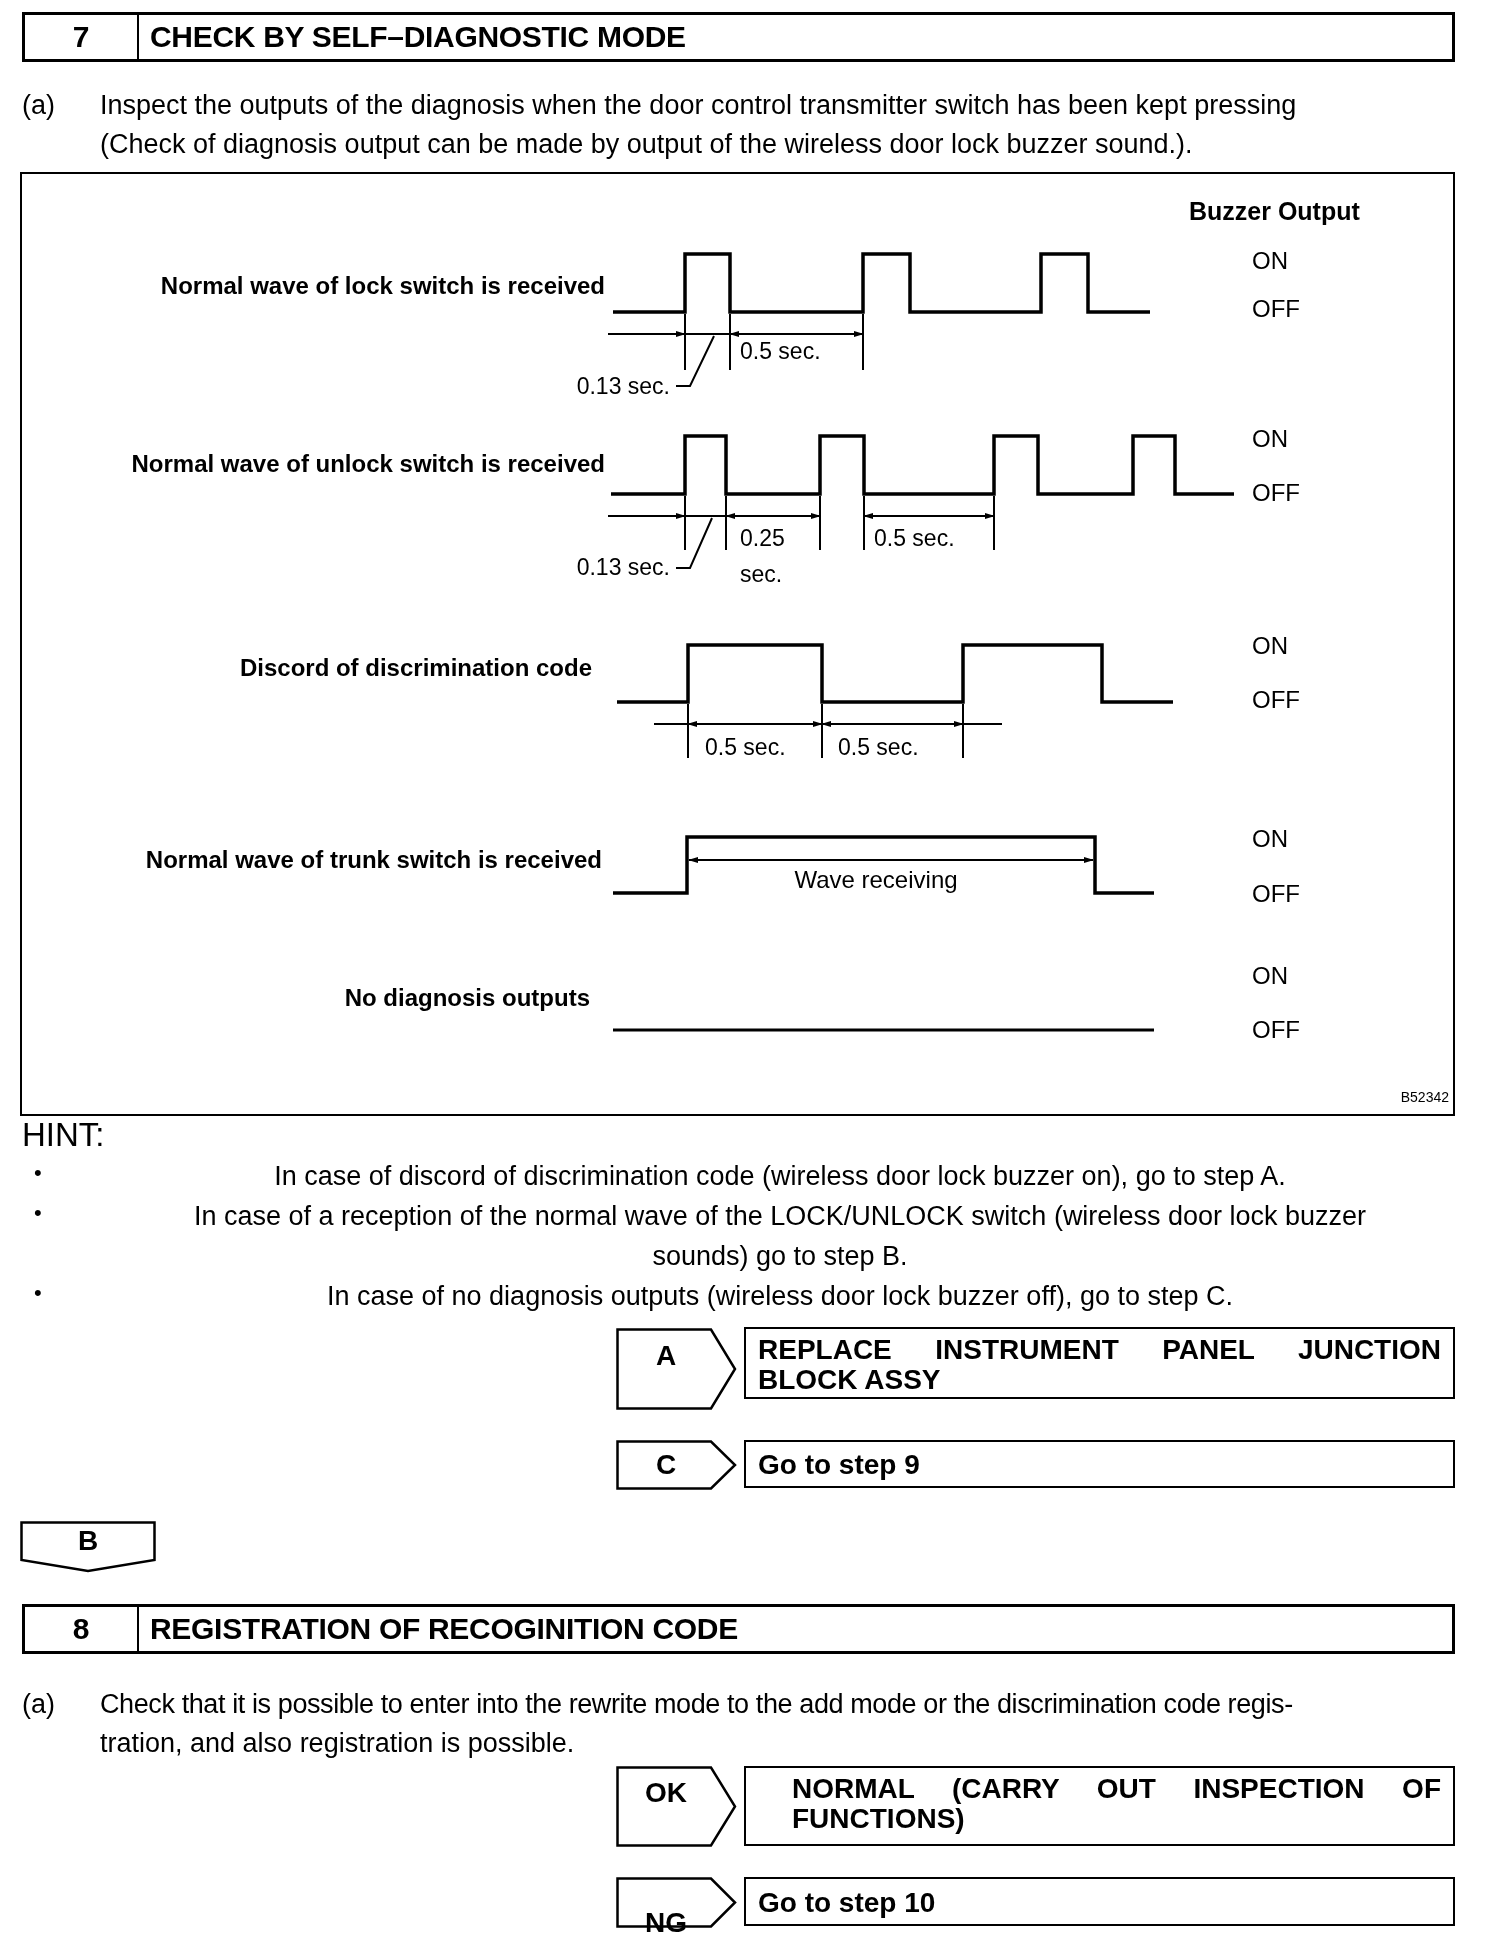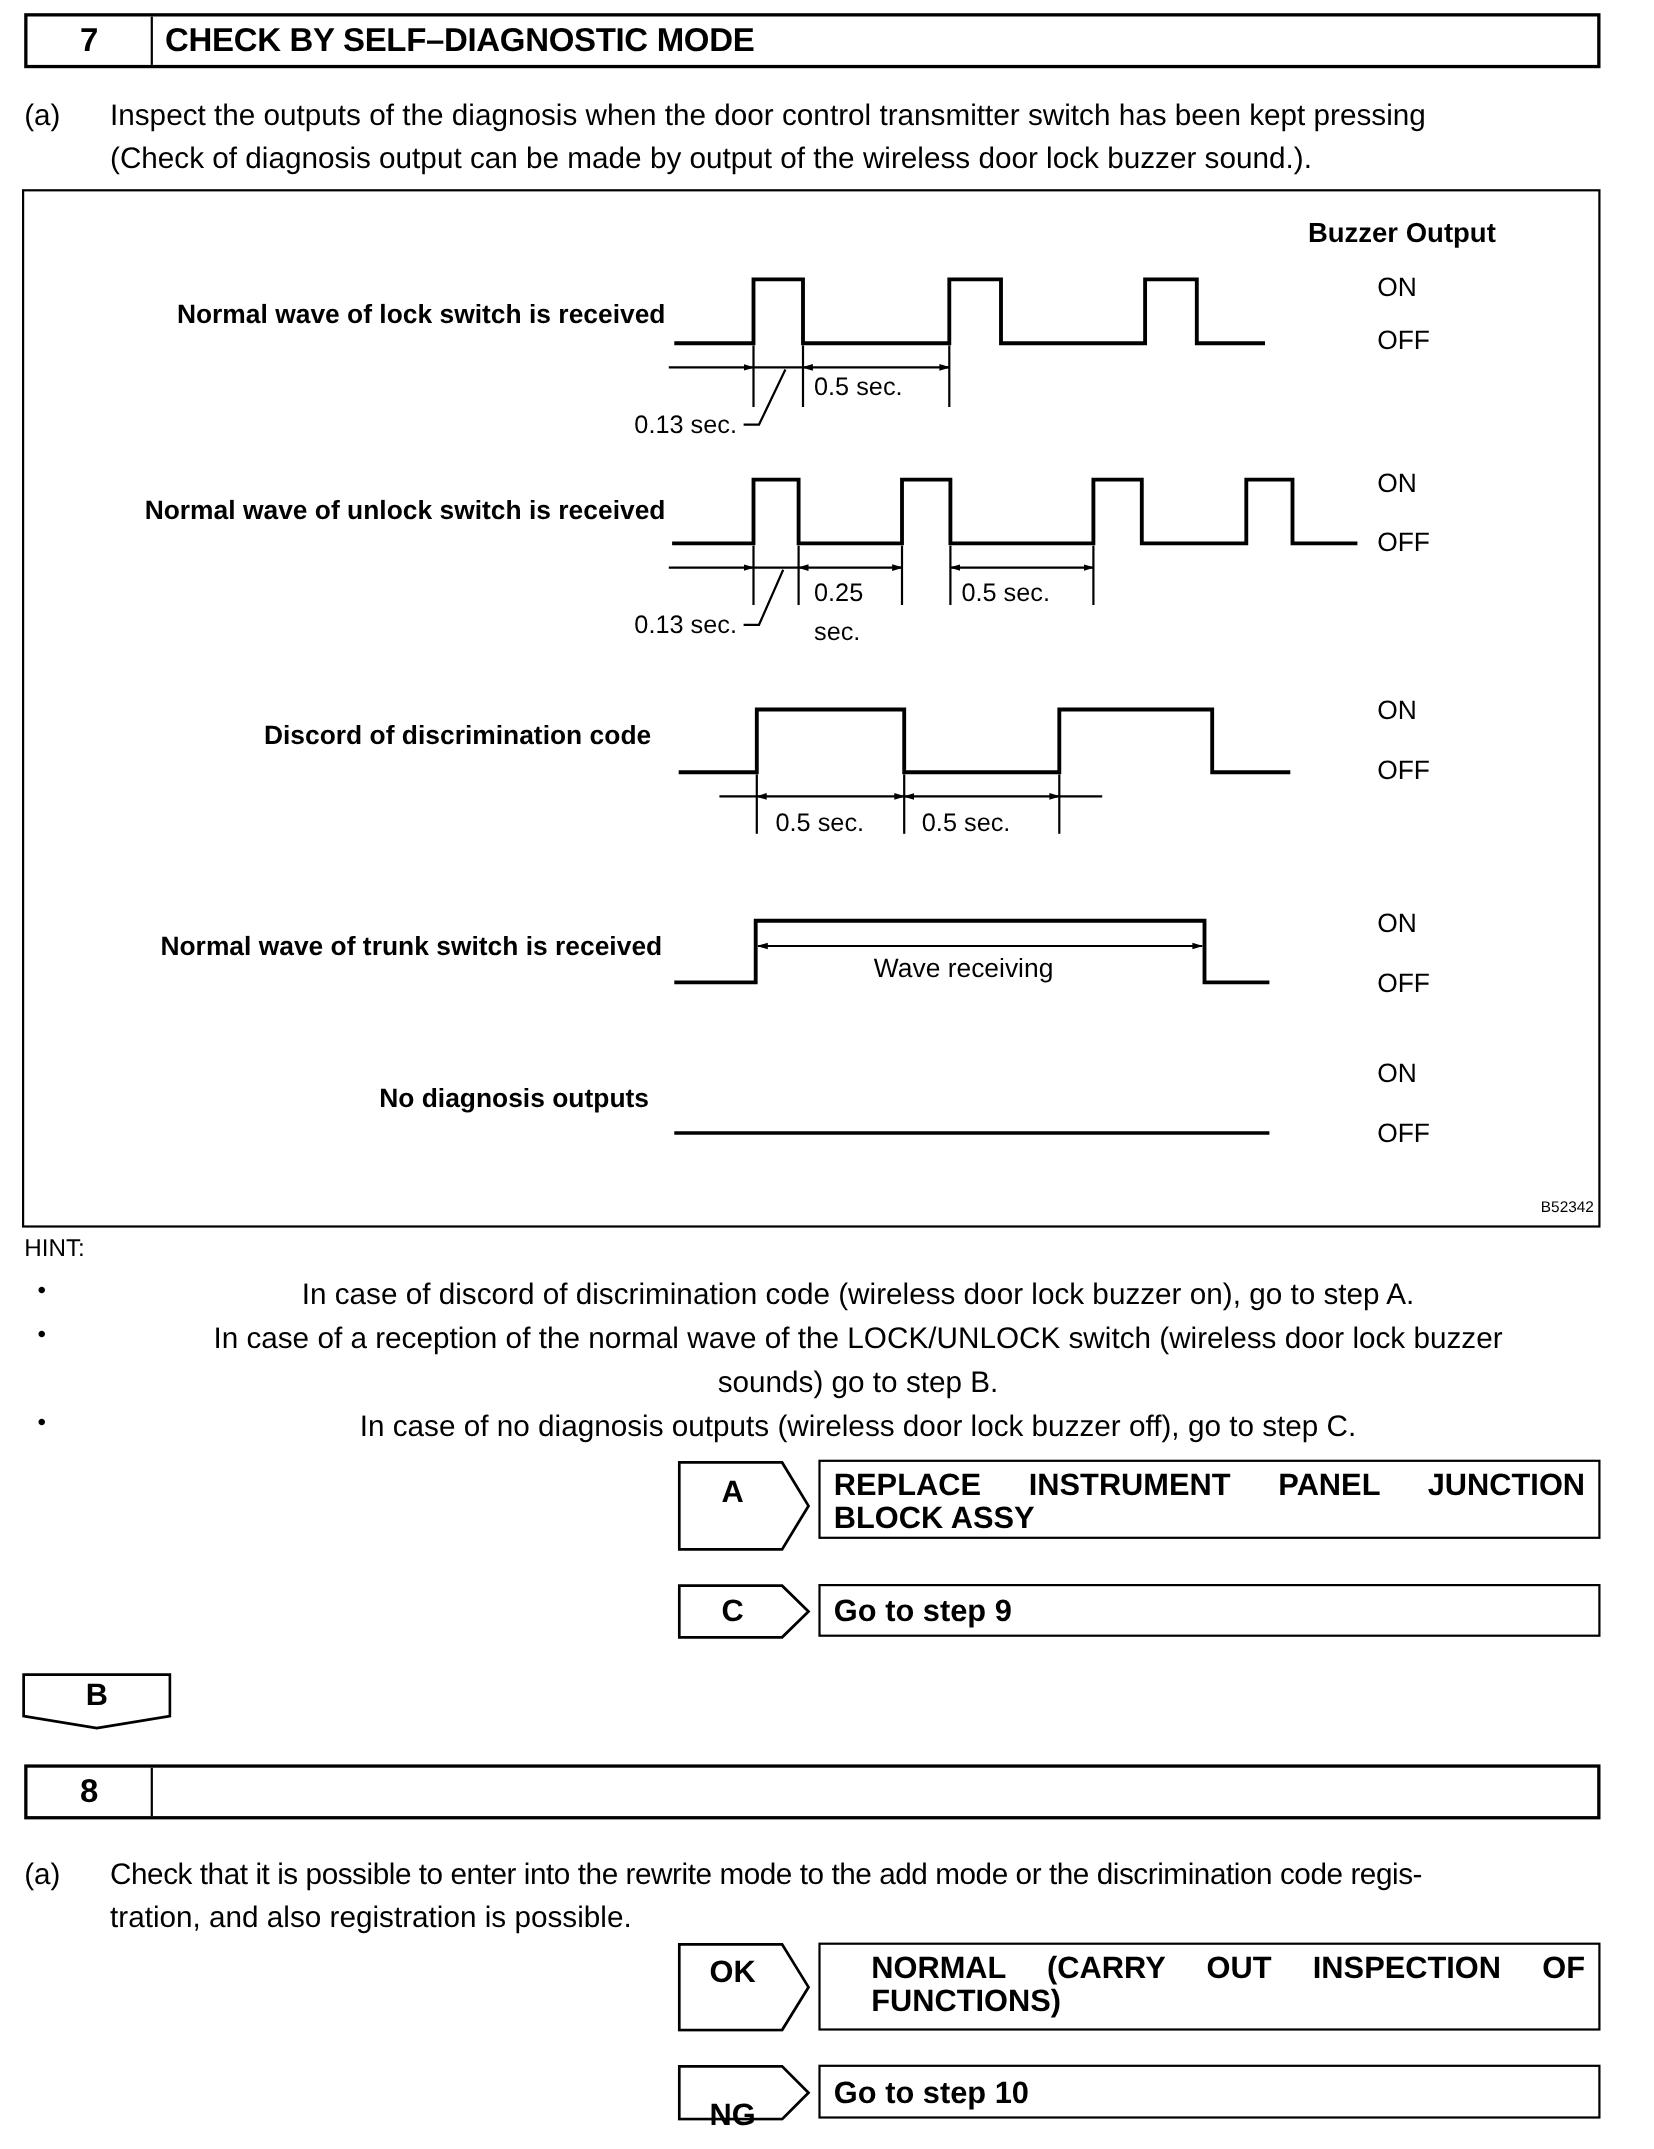--- a/index.html
+++ b/index.html
@@ -7,21 +7,21 @@
          font-family:"Liberation Sans", sans-serif; color:#000; }
   .hdr { position:absolute; left:22px; width:1433px; height:50px; border:3px solid #000; box-sizing:border-box; }
   .hdr .num { position:absolute; left:0; top:0; width:112px; height:100%; border-right:2px solid #000;
               font-weight:bold; font-size:30px; line-height:44px; text-align:center; }
   .hdr .ttl { position:absolute; left:125px; top:0; font-weight:bold; font-size:30px; line-height:44px; letter-spacing:-0.3px; }
   .para { position:absolute; font-size:27px; line-height:39px; }
   .para .lbl { position:absolute; left:0; top:0; }
   .para .txt { position:absolute; left:78px; top:0; }
   .diagram { position:absolute; left:20px; top:172px; width:1435px; height:944px; border:2.5px solid #000; box-sizing:border-box; }
   svg text { font-family:"Liberation Sans", sans-serif; }
-  .hint { position:absolute; left:22px; top:1118px; font-size:22px; line-height:34px; }
+  .hint { position:absolute; left:22px; top:1118px; font-size:33px; line-height:34px; }
   .bullet { position:absolute; left:34px; font-size:22px; }
   .btxt { position:absolute; left:100px; font-size:27px; line-height:40px; width:1360px;text-align:center; }
   .res { position:absolute; border:2.5px solid #000; box-sizing:border-box; font-weight:bold; font-size:28px; line-height:30px; padding:6px 12px; }
   .res.just { text-align:justify; text-align-last:left; }
   .arrowbox { position:absolute; }
   .arrowbox svg { position:absolute; left:0; top:0; }
   .arrowbox .al { position:absolute; top:0; left:0; width:100px; text-align:center; font-weight:bold; font-size:28px; }
 </style>
 </head>
 <body>
@@ -148,20 +148,21 @@
 
 <div class="arrowbox" style="left:20px; top:1521px; width:136px; height:52px;">
   <svg width="136" height="52">
     <polygon points="1.5,1.5 134.5,1.5 134.5,39 68,50 1.5,39" fill="#fff" stroke="#000" stroke-width="2.5"></polygon>
   </svg>
   <span class="al" style="width:136px; line-height:40px;">B</span>
 </div>
 
 <div class="hdr" style="top:1604px;">
   <div class="num">8</div>
+  <div class="ttl">REGISTRATION OF RECOGINITION CODE</div>
 </div>
 
 <div class="para" style="left:22px; top:1685px; width:1440px; height:80px;">
   <span class="lbl">(a)</span>
   <span class="txt" style="letter-spacing:-0.4px;">Check that it is possible to enter into the rewrite mode to the add mode or the discrimination code regis-</span>
   <span class="txt" style="top:39px;">tration, and also registration is possible.</span>
 </div>
 
 <div class="arrowbox" style="left:616px; top:1766px; width:122px; height:81px;">
   <svg width="122" height="81">

